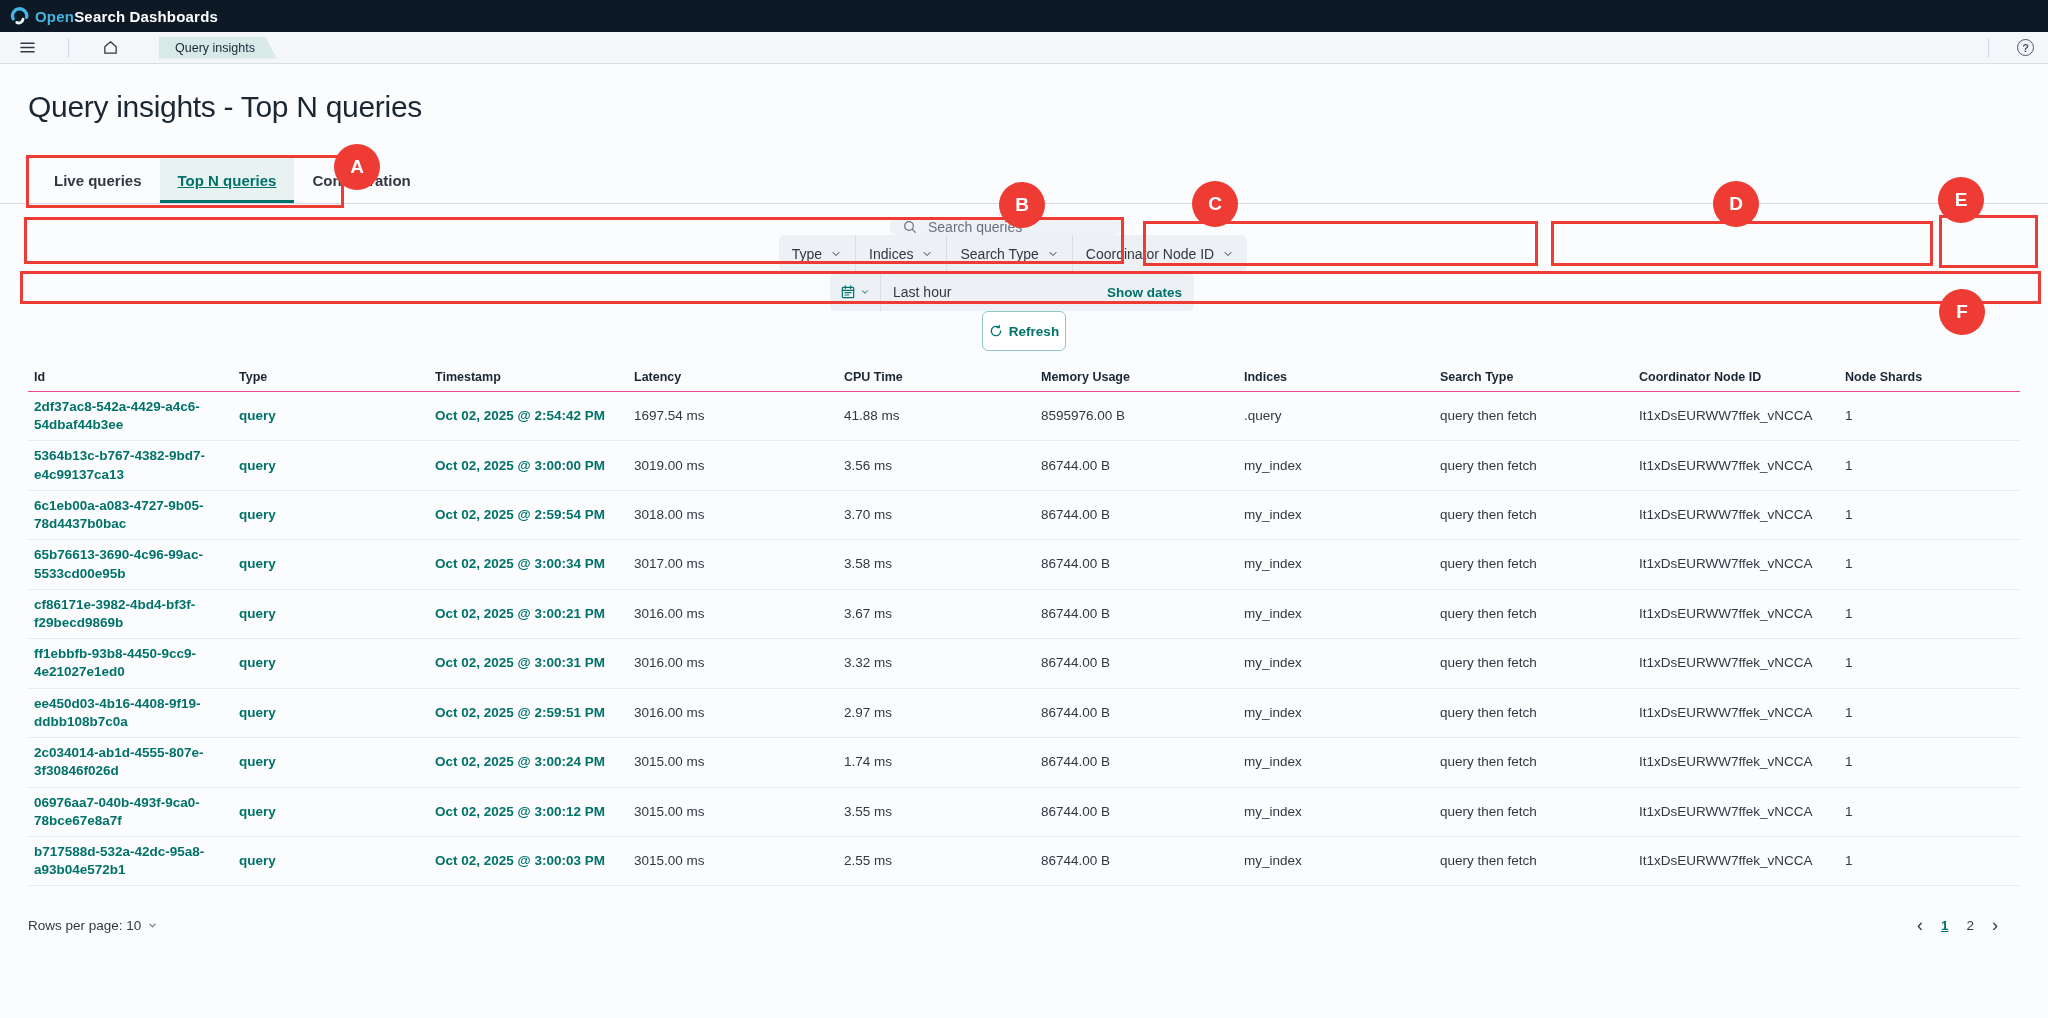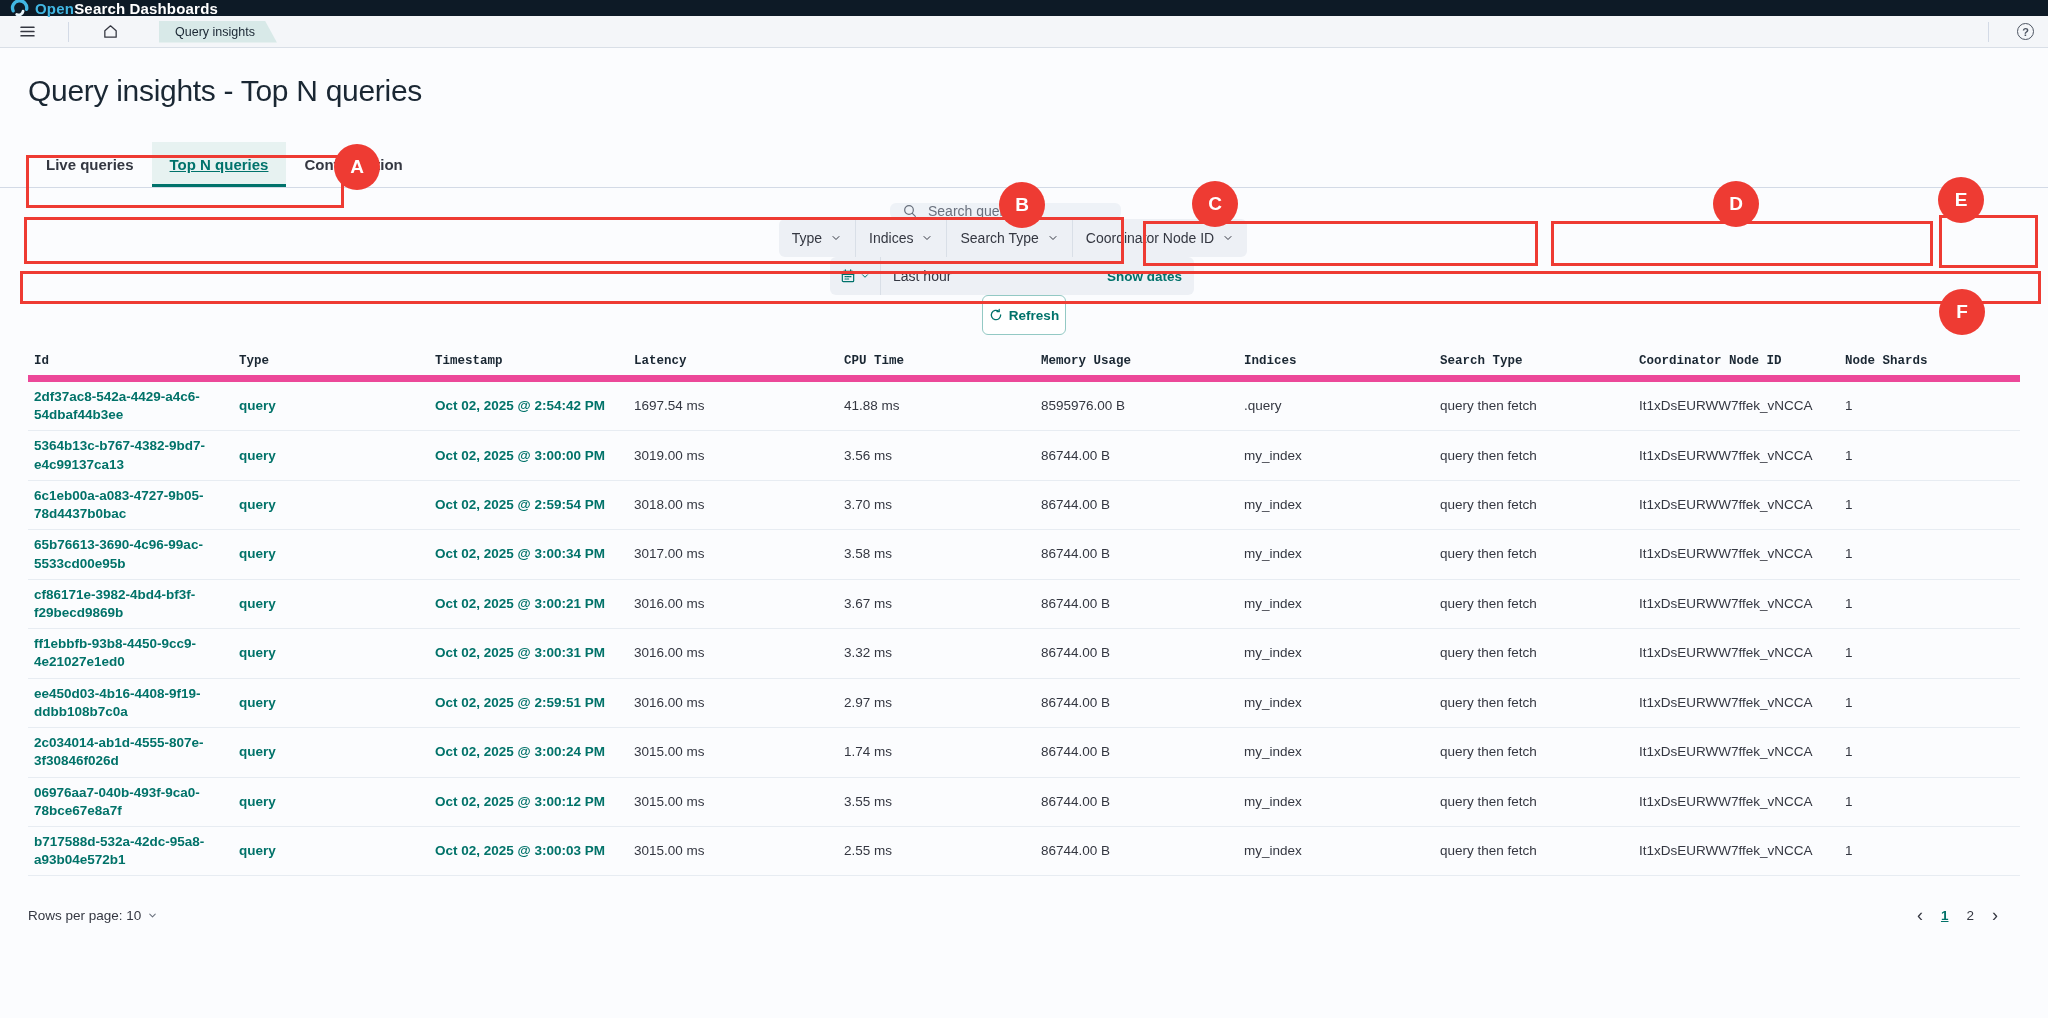--- a/index.html
+++ b/index.html
@@ -7,21 +7,21 @@
   body {
     font-family: "Liberation Sans", "DejaVu Sans", sans-serif;
     background: #fbfcfe;
     color: #343741;
     position: relative;
     overflow: hidden;
   }
   
   .topbar {
     height: 15px; background: #0d1a26;
-    display: flex; align-items: center; padding: 8px 10px;
+    display: flex; align-items: center; padding: 16px 10px;
   }
   .brand { display: flex; align-items: center; gap: 6px; }
   .brand-text { font-size: 15px; font-weight: bold; letter-spacing: .2px; }
   .brand-open { color: #41b6e2; }
   .brand-search { color: #ffffff; }
   .brand-dash { color: #ffffff; margin-left: 4px; }
   
   .crumbbar {
     height: 32px; background: #f4f6f9; border-bottom: 1px solid #d9dfe7;
     display: flex; align-items: center; padding: 0 14px; gap: 28px;
@@ -40,21 +40,21 @@
     color: #4d5562; font-size: 11px; font-weight: bold;
     display: flex; align-items: center; justify-content: center; cursor: pointer;
   }
   
   .main { padding: 0 28px; }
   .page-title {
     margin-top: 26px; font-size: 30px; font-weight: 400; color: #1a2733;
     letter-spacing: -0.3px;
   }
   
-  .tabs-wrap { margin-top: 34px; border-bottom: 1px solid #d3dae6; margin-left: -28px; margin-right: -28px; padding: 0 28px; }
+  .tabs-wrap { margin-top: 34px; border-bottom: 1px solid #d3dae6; margin-left: -28px; margin-right: -28px; padding: 0 36px; }
   .tabs { display: flex; }
   .tab {
     font-size: 15px; font-weight: 600; color: #343741;
     padding: 14px 18px; cursor: pointer; background: none; border: none;
     font-family: inherit;
   }
   .tab.active {
     color: #00726b; background: #e7f2f1;
     text-decoration: underline; border-bottom: 3px solid #00726b; padding-bottom: 11px;
   }
@@ -98,21 +98,21 @@
     display: flex; align-items: center; justify-content: center; gap: 6px;
     cursor: pointer; font-family: inherit;
   }
   
   .qtable { margin-top: 12px; }
   .trow {
     display: grid;
     grid-template-columns: 205px 196px 199px 210px 197px 203px 196px 199px 206px 1fr;
     align-items: center;
   }
-  .thead { border-bottom: 7px solid #ec4899; font-family: Liberation Mono, monospace; }
+  .thead { border-bottom: 1px solid #ec4899; }
   .th {
     font-size: 12.5px; font-weight: bold; color: #1a2733;
     padding: 7px 4px 7px 6px;
   }
   .tr { border-bottom: 1px solid #e7ecf2; min-height: 47px; }
   .td { font-size: 13.5px; color: #343741; padding: 6px 8px 6px 6px; line-height: 1.35; }
   .td.link { color: #017269; font-weight: bold; cursor: pointer; word-break: break-word; }
   .td.id-cell { max-width: 196px; }
   
   .table-footer { display: flex; align-items: center; justify-content: space-between; margin-top: 30px; }

